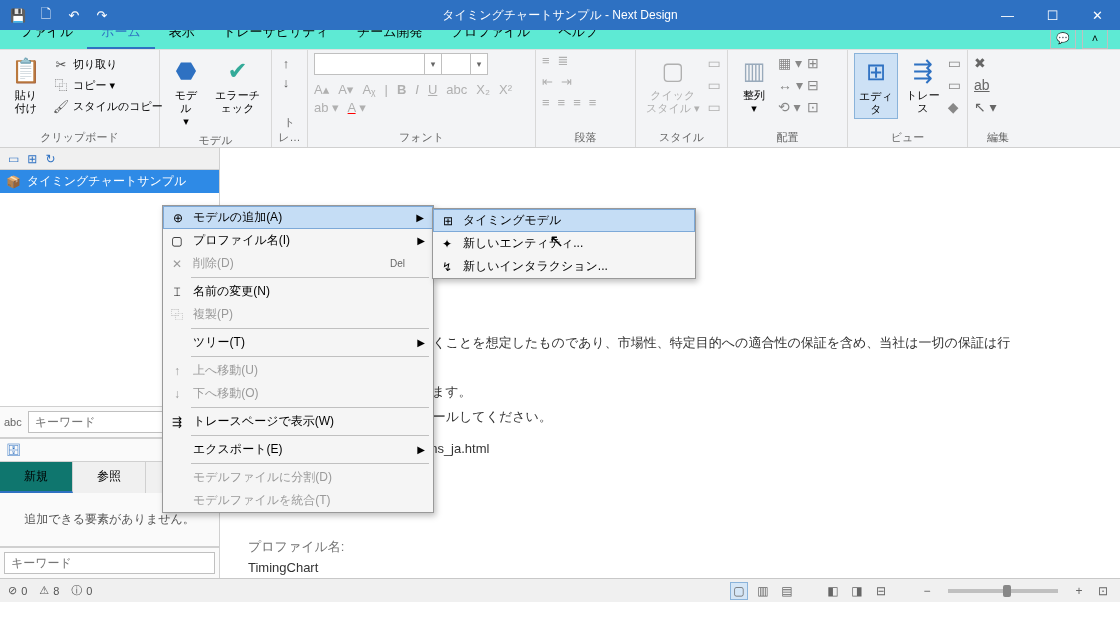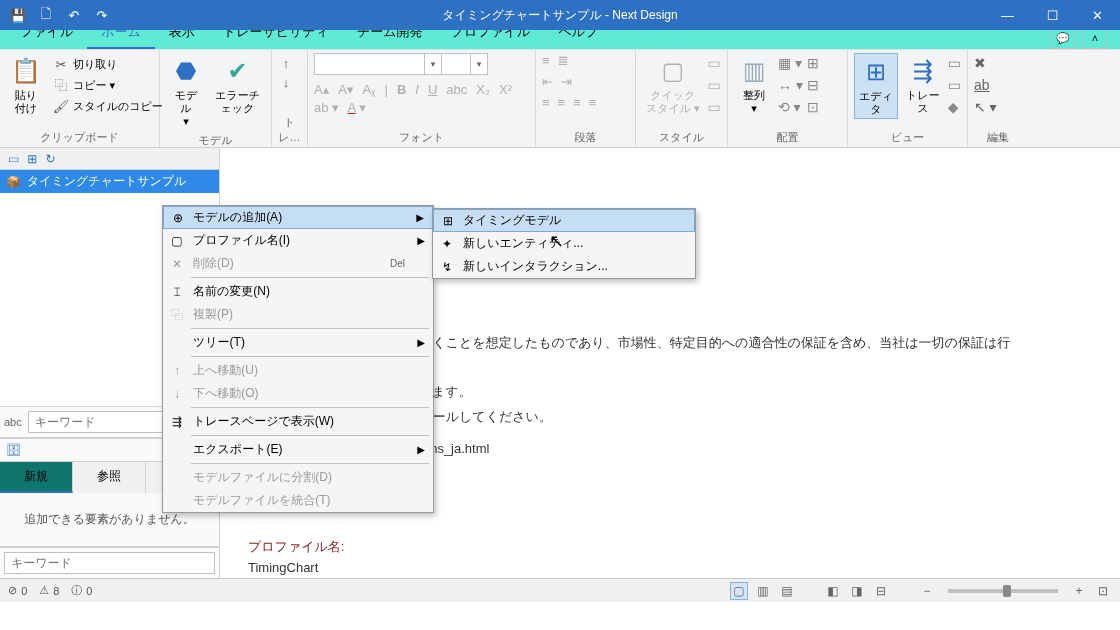--- a/index.html
+++ b/index.html
@@ -35,21 +35,21 @@
 .sb-box{border-top:1px solid #d0d0d0;padding:4px}
 .sb-input{width:100%;padding:3px 6px;border:1px solid #c0c0c0;font-size:12px}
 .sb-icon-row{padding:4px 6px;border-top:1px solid #d0d0d0}
 .sb-tabs{display:flex;border-top:1px solid #d0d0d0;background:#f0f0f0}
 .sb-tab{flex:1;text-align:center;padding:6px 0;font-size:12px;border-right:1px solid #d0d0d0;cursor:pointer}
 .sb-tab.active{background:#0f766e;border-bottom:2px solid #2e71c2}
 .sb-msg{padding:18px 8px;text-align:center;font-size:12px;color:#555;border-bottom:1px solid #d0d0d0;flex:1}
 .sb-bottom{display:flex;flex-direction:column}
 .main{flex:1;padding:20px 28px;background:#fff;position:relative;overflow:hidden}
 .main-text{font-size:13px;line-height:1.9;color:#333}
-.main-label{font-size:13px;color:#7f1d1d;margin-top:18px}
+.main-label{font-size:13px;color:#737373;margin-top:18px}
 .ctx-menu{position:absolute;background:#f5f5f5;border:1px solid #999;box-shadow:2px 3px 6px rgba(0,0,0,.25);font-size:12px;z-index:100}
 .ctx-item{padding:4px 24px 4px 30px;display:flex;align-items:center;position:relative;cursor:pointer;white-space:nowrap;height:23px}
 .ctx-item.sel{background:#c5ddf5;border:1px solid #7da9d8;padding:3px 23px 3px 29px}
 .ctx-item.disabled{color:#9a9a9a}
 .ctx-icon{position:absolute;left:6px;width:16px;height:16px;display:flex;align-items:center;justify-content:center;font-size:12px}
 .ctx-short{position:absolute;right:28px;color:#666;font-size:10px}
 .ctx-arrow{position:absolute;right:8px;font-size:10px}
 .ctx-sep{height:1px;background:#c0c0c0;margin:2px 4px 2px 28px}
 .ctx1{left:162px;top:205px;width:272px}
 .ctx2{left:432px;top:208px;width:264px}

